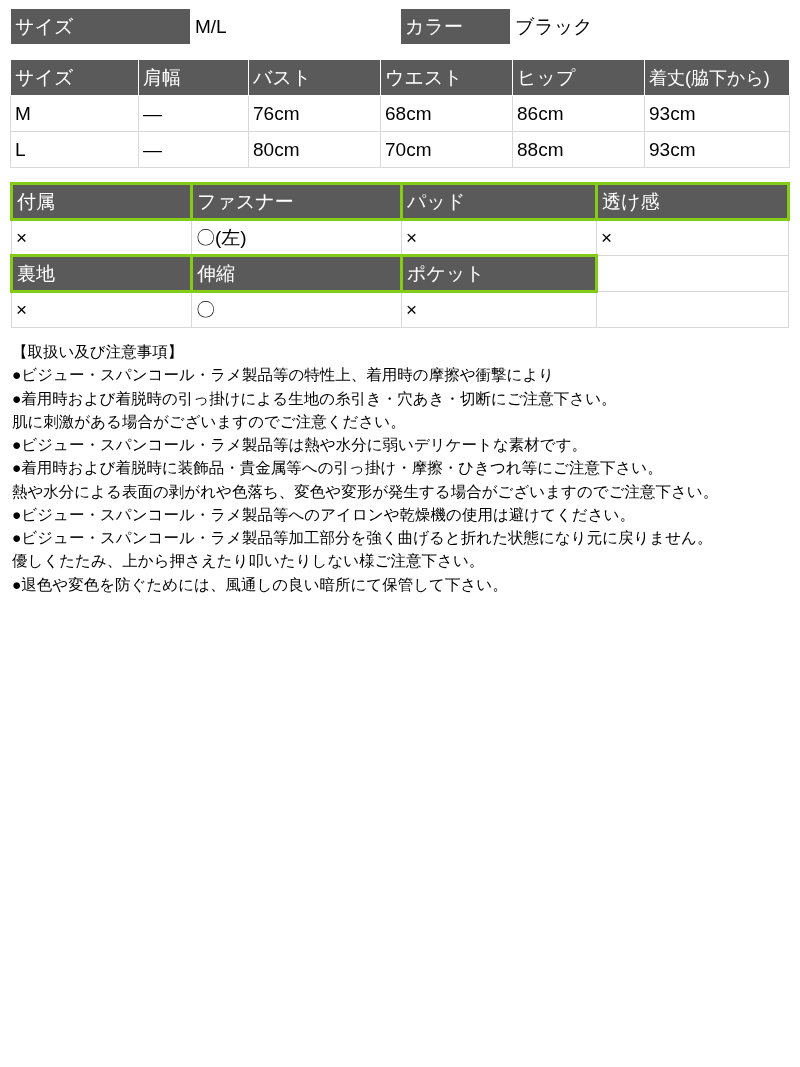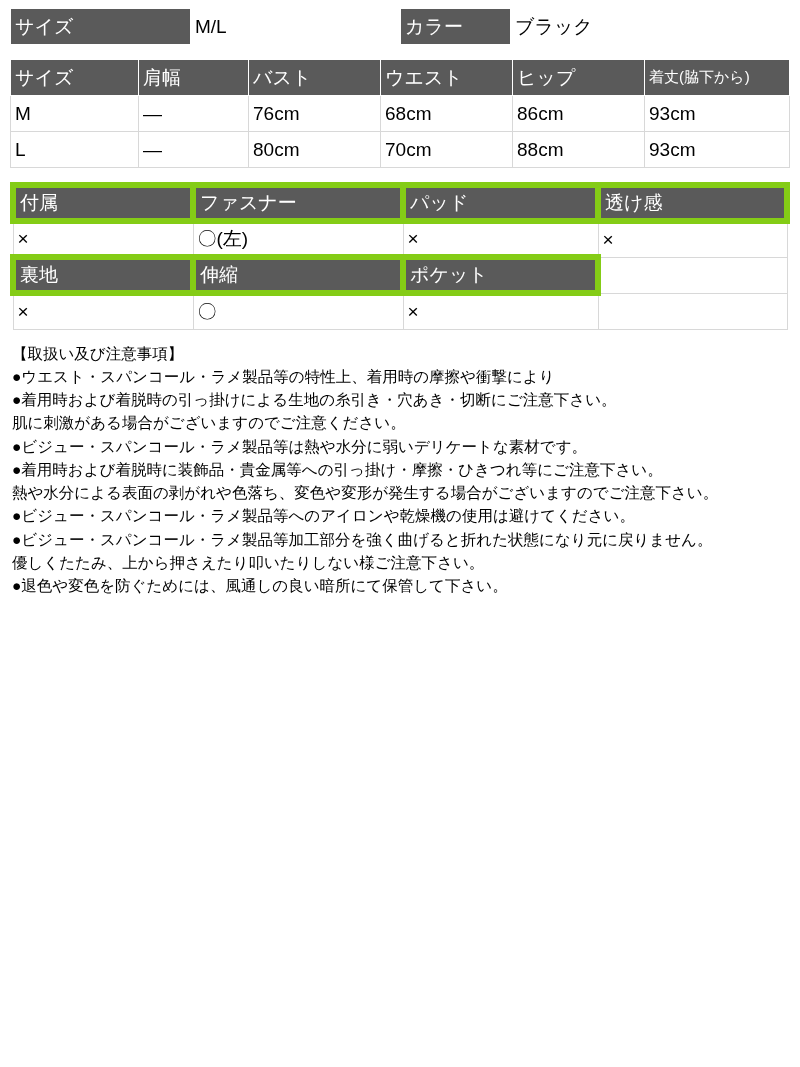--- a/index.html
+++ b/index.html
@@ -43,30 +43,30 @@
   }
   .val {
     background: #ffffff;
     color: #000000;
     border: 1px solid #d8d8d8;
   }
   .blank {
     background: #ffffff;
     border: 1px solid #d8d8d8;
   }
-  .small-hdr { font-size: 15px; }
+  .small-hdr { font-size: 18px; }
 
   
   table.spec-b td { border: 1px solid #d8d8d8; }
   table.spec-b td.hdr { border: 1px solid #ffffff; }
 
   table.spec-a td { border: 1px solid #ffffff; }
   table.spec-a td.val { border: 1px solid #ffffff; margin-top: 42px; }
 
-  table.spec-c td.hdr { border: 6px solid #84cc16; }
+  table.spec-c td.hdr { border: 3px solid #84cc16; }
   table.spec-c td.val { border: 1px solid #d8d8d8; }
   table.spec-c td.blank { border: 1px solid #d8d8d8; }
 
   .notes {
     padding: 0 2px;
     font-size: 15.5px;
     line-height: 1.5;
     color: #000000;
   }
   .notes div { white-space: nowrap; }
@@ -140,21 +140,21 @@
         <td class="val">×</td>
         <td class="val">〇</td>
         <td class="val">×</td>
         <td class="blank"></td>
       </tr>
     </tbody>
   </table>
 
   <div class="notes">
     <div>【取扱い及び注意事項】</div>
-    <div>●ウエスト・スパンコール・ラメ製品等の特性上、着用時の摩擦や衝撃により</div>
+    <div>●ビジュー・スパンコール・ラメ製品等の特性上、着用時の摩擦や衝撃により</div>
     <div>●着用時および着脱時の引っ掛けによる生地の糸引き・穴あき・切断にご注意下さい。</div>
     <div>肌に刺激がある場合がございますのでご注意ください。</div>
     <div>●ビジュー・スパンコール・ラメ製品等は熱や水分に弱いデリケートな素材です。</div>
     <div>●着用時および着脱時に装飾品・貴金属等への引っ掛け・摩擦・ひきつれ等にご注意下さい。</div>
     <div>熱や水分による表面の剥がれや色落ち、変色や変形が発生する場合がございますのでご注意下さい。</div>
     <div>●ビジュー・スパンコール・ラメ製品等へのアイロンや乾燥機の使用は避けてください。</div>
     <div>●ビジュー・スパンコール・ラメ製品等加工部分を強く曲げると折れた状態になり元に戻りません。</div>
     <div>優しくたたみ、上から押さえたり叩いたりしない様ご注意下さい。</div>
     <div>●退色や変色を防ぐためには、風通しの良い暗所にて保管して下さい。</div>
   </div>

